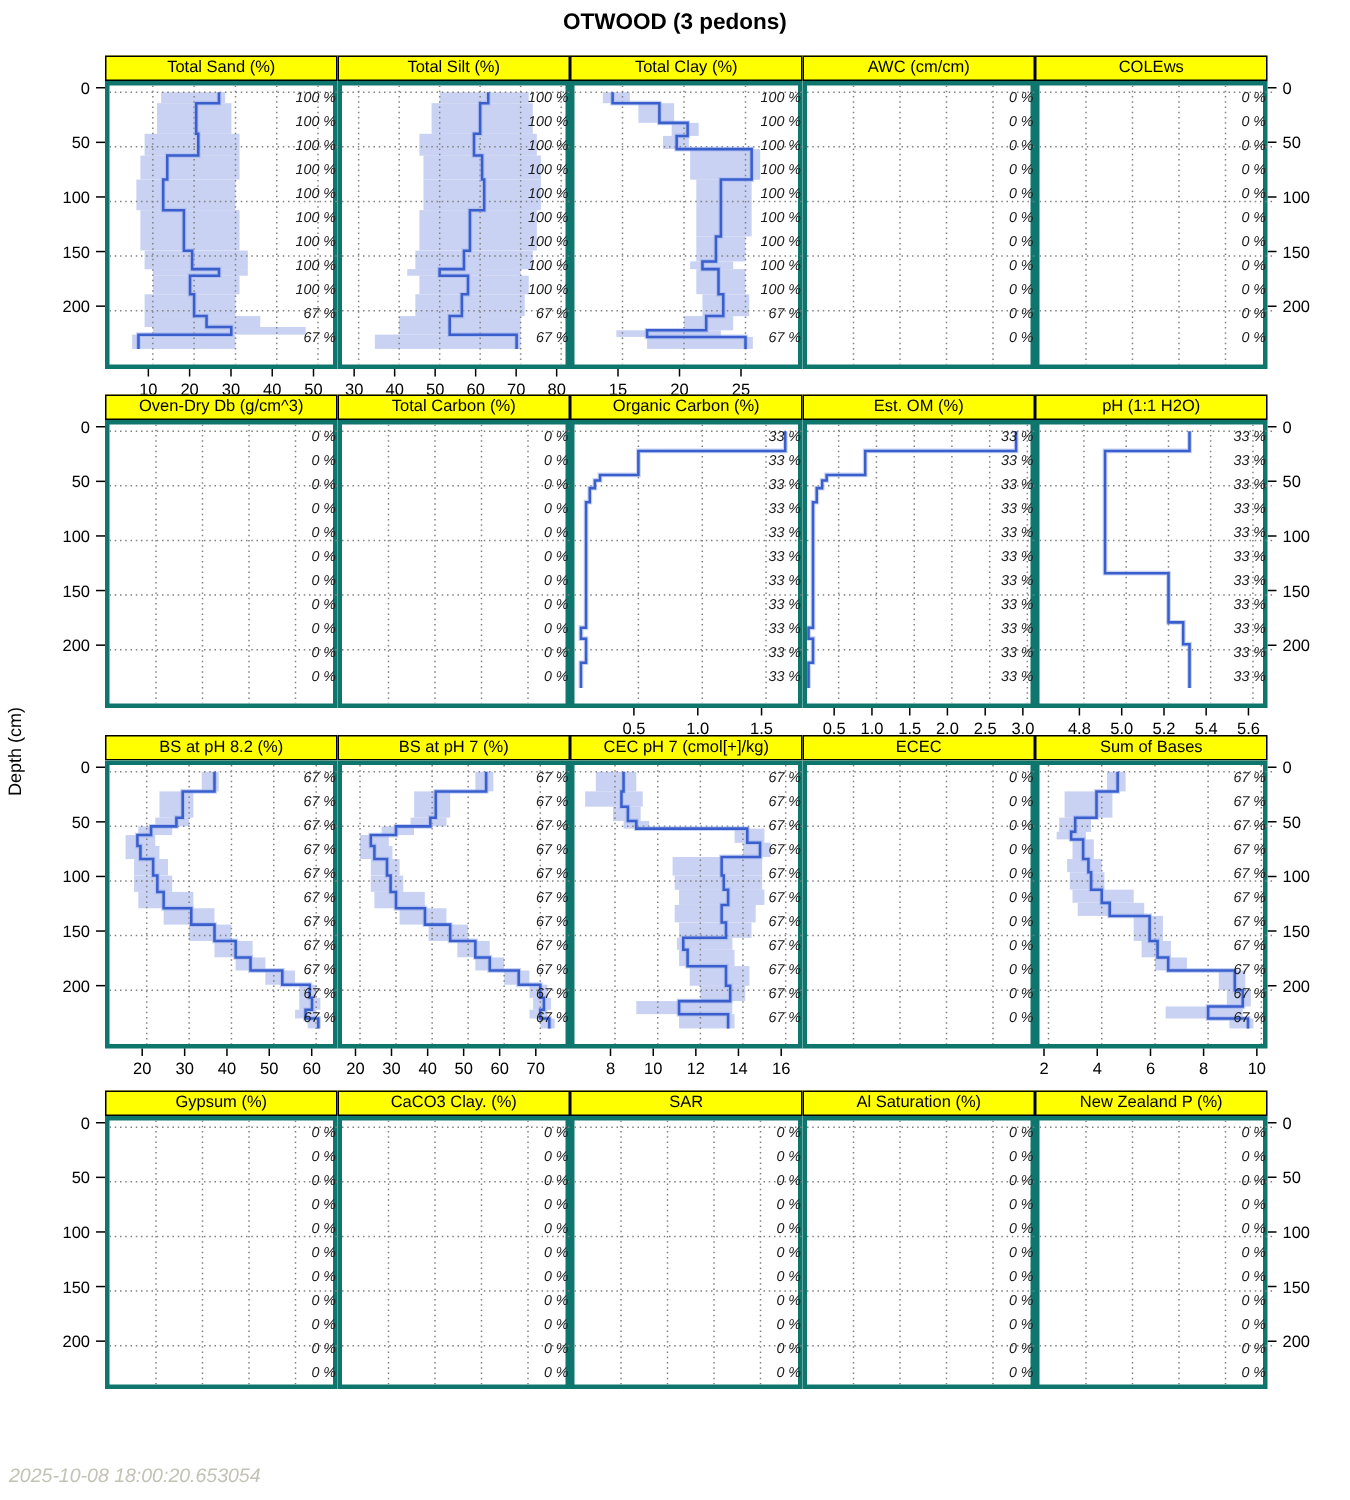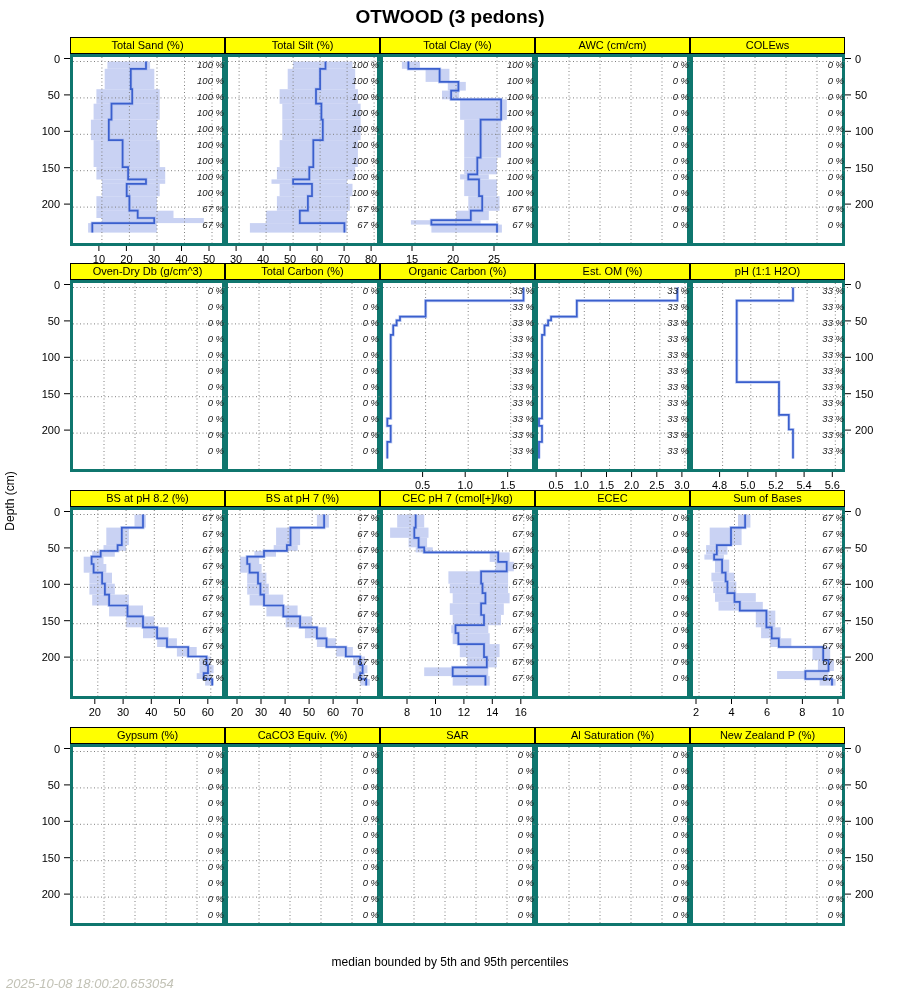--- a/index.html
+++ b/index.html
@@ -1,19 +1,19 @@
 <!DOCTYPE html>
 <html><head>
 <meta charset="utf-8">
 <style>
   html,body{margin:0;padding:0;background:#ffffff;}
   #page{position:relative;width:900px;height:1000px;background:#fff;overflow:hidden;
         font-family:"Liberation Sans","DejaVu Sans",sans-serif;}
   .title{position:absolute;top:6px;left:0;right:0;text-align:center;
-         font-size:19px;font-weight:bold;color:#000;}
+         font-size:15px;font-weight:bold;color:#000;}
   .ylabel{position:absolute;left:-30px;top:494px;width:80px;text-align:center;
           transform:rotate(-90deg);font-size:12px;color:#000;}
   .caption{position:absolute;top:955px;left:0;right:0;text-align:center;
            font-size:12px;color:#000;}
   .stamp{position:absolute;left:6px;top:976px;font-size:13px;font-style:italic;color:#c2c2b6;}
   .cell{position:absolute;}
   .strip{height:17px;background:#ffff00;border:1px solid #000;box-sizing:border-box;
          display:flex;align-items:center;justify-content:center;}
   .strip span{font-size:11px;color:#000;line-height:1;}
   .pbody{border:3px solid #0f766e;box-sizing:content-box;background:#fff;}
@@ -741,21 +741,21 @@
             <text x="151" y="107" text-anchor="end" font-size="9.5" font-style="italic" fill="#1a1a1a">0 %</text>
             <text x="151" y="123" text-anchor="end" font-size="9.5" font-style="italic" fill="#1a1a1a">0 %</text>
             <text x="151" y="139" text-anchor="end" font-size="9.5" font-style="italic" fill="#1a1a1a">0 %</text>
             <text x="151" y="155" text-anchor="end" font-size="9.5" font-style="italic" fill="#1a1a1a">0 %</text>
             <text x="151" y="171" text-anchor="end" font-size="9.5" font-style="italic" fill="#1a1a1a">0 %</text>
           </svg>
         </div>
       </div>
       <div class="cell" style="left: 225px; top: 727px; width: 155px;">
         <div class="strip">
-          <span>CaCO3 Equiv. (%)</span>
+          <span>CaCO3 Clay. (%)</span>
         </div>
         <div class="pbody" style="height: 176px;">
           <svg width="155" height="176" viewBox="0 0 155 176">
             <line x1="31.0" y1="0" x2="31.0" y2="176" stroke="#808080" stroke-width="1" stroke-dasharray="1,2.5"></line>
             <line x1="62.0" y1="0" x2="62.0" y2="176" stroke="#808080" stroke-width="1" stroke-dasharray="1,2.5"></line>
             <line x1="93.0" y1="0" x2="93.0" y2="176" stroke="#808080" stroke-width="1" stroke-dasharray="1,2.5"></line>
             <line x1="124.0" y1="0" x2="124.0" y2="176" stroke="#808080" stroke-width="1" stroke-dasharray="1,2.5"></line>
             <line x1="0" y1="4.5" x2="155" y2="4.5" stroke="#808080" stroke-width="1" stroke-dasharray="1,2.5"></line>
             <line x1="0" y1="40.9" x2="155" y2="40.9" stroke="#808080" stroke-width="1" stroke-dasharray="1,2.5"></line>
             <line x1="0" y1="77.3" x2="155" y2="77.3" stroke="#808080" stroke-width="1" stroke-dasharray="1,2.5"></line>
@@ -952,15 +952,14 @@
           <line x1="0" y1="40.9" x2="6" y2="40.9" stroke="#000"></line>
           <text x="10" y="44.9" text-anchor="start" font-size="11" fill="#000">50</text>
           <line x1="0" y1="77.3" x2="6" y2="77.3" stroke="#000"></line>
           <text x="10" y="81.3" text-anchor="start" font-size="11" fill="#000">100</text>
           <line x1="0" y1="113.7" x2="6" y2="113.7" stroke="#000"></line>
           <text x="10" y="117.7" text-anchor="start" font-size="11" fill="#000">150</text>
           <line x1="0" y1="150.1" x2="6" y2="150.1" stroke="#000"></line>
           <text x="10" y="154.1" text-anchor="start" font-size="11" fill="#000">200</text>
         </svg></div>
     </div>
-  <div class="caption">median bounded by 5th and 95th percentiles</div>
   <div class="stamp">2025-10-08 18:00:20.653054</div>
 </div>
 
 </body></html>

